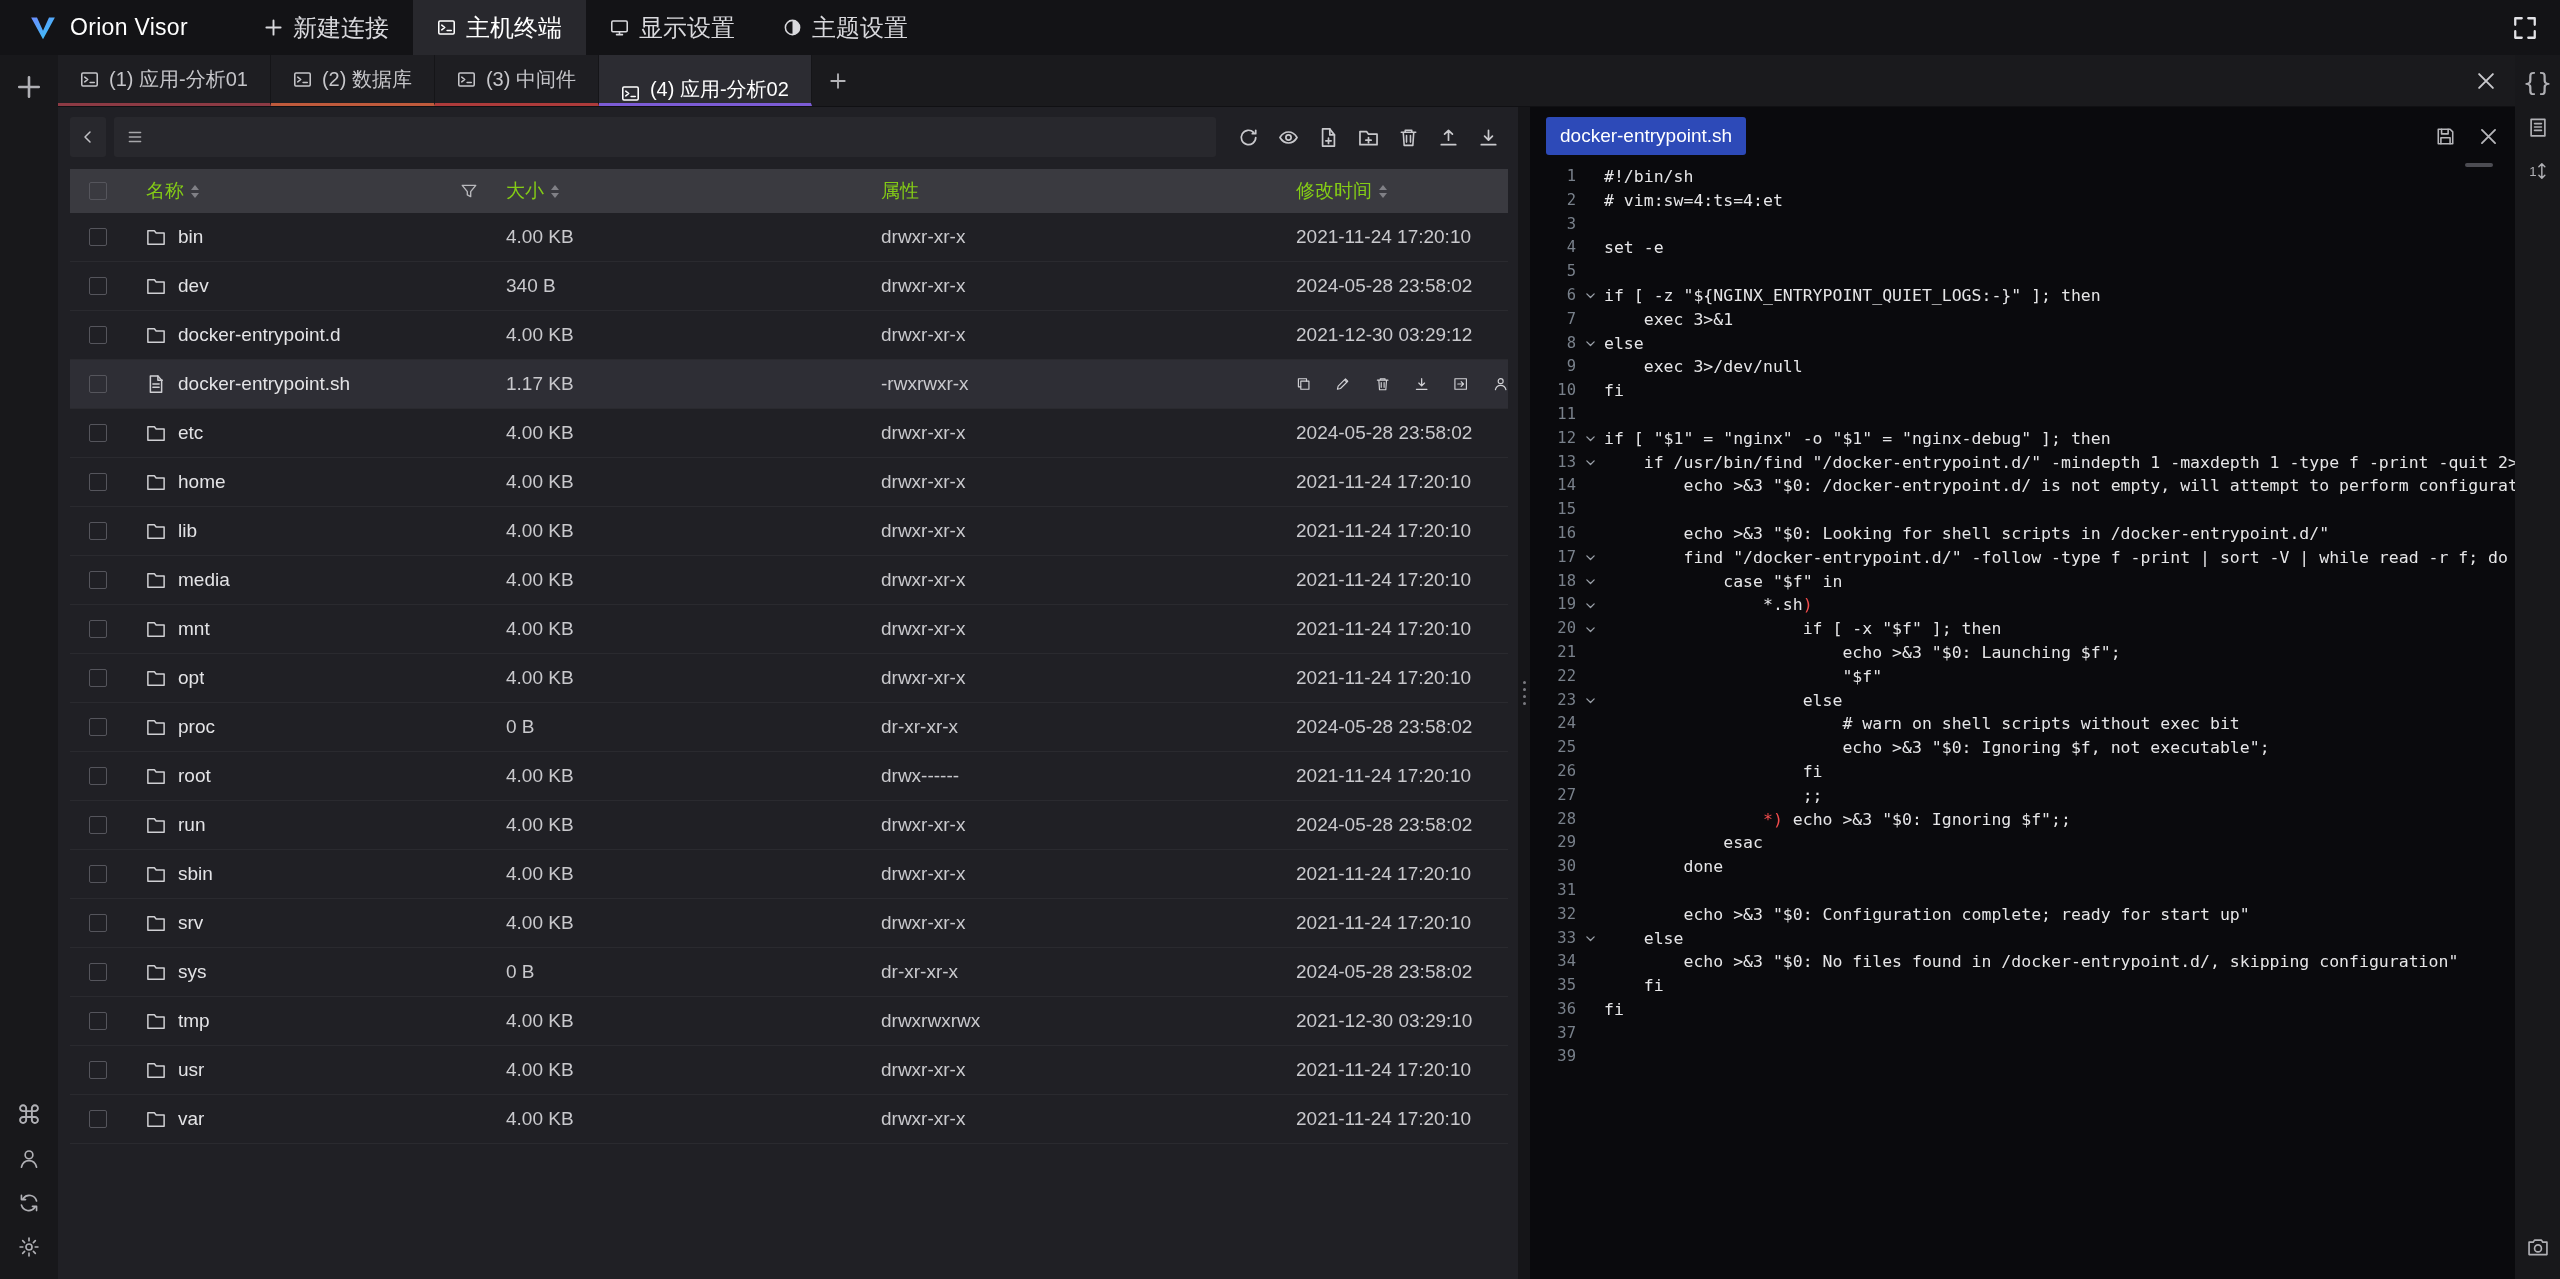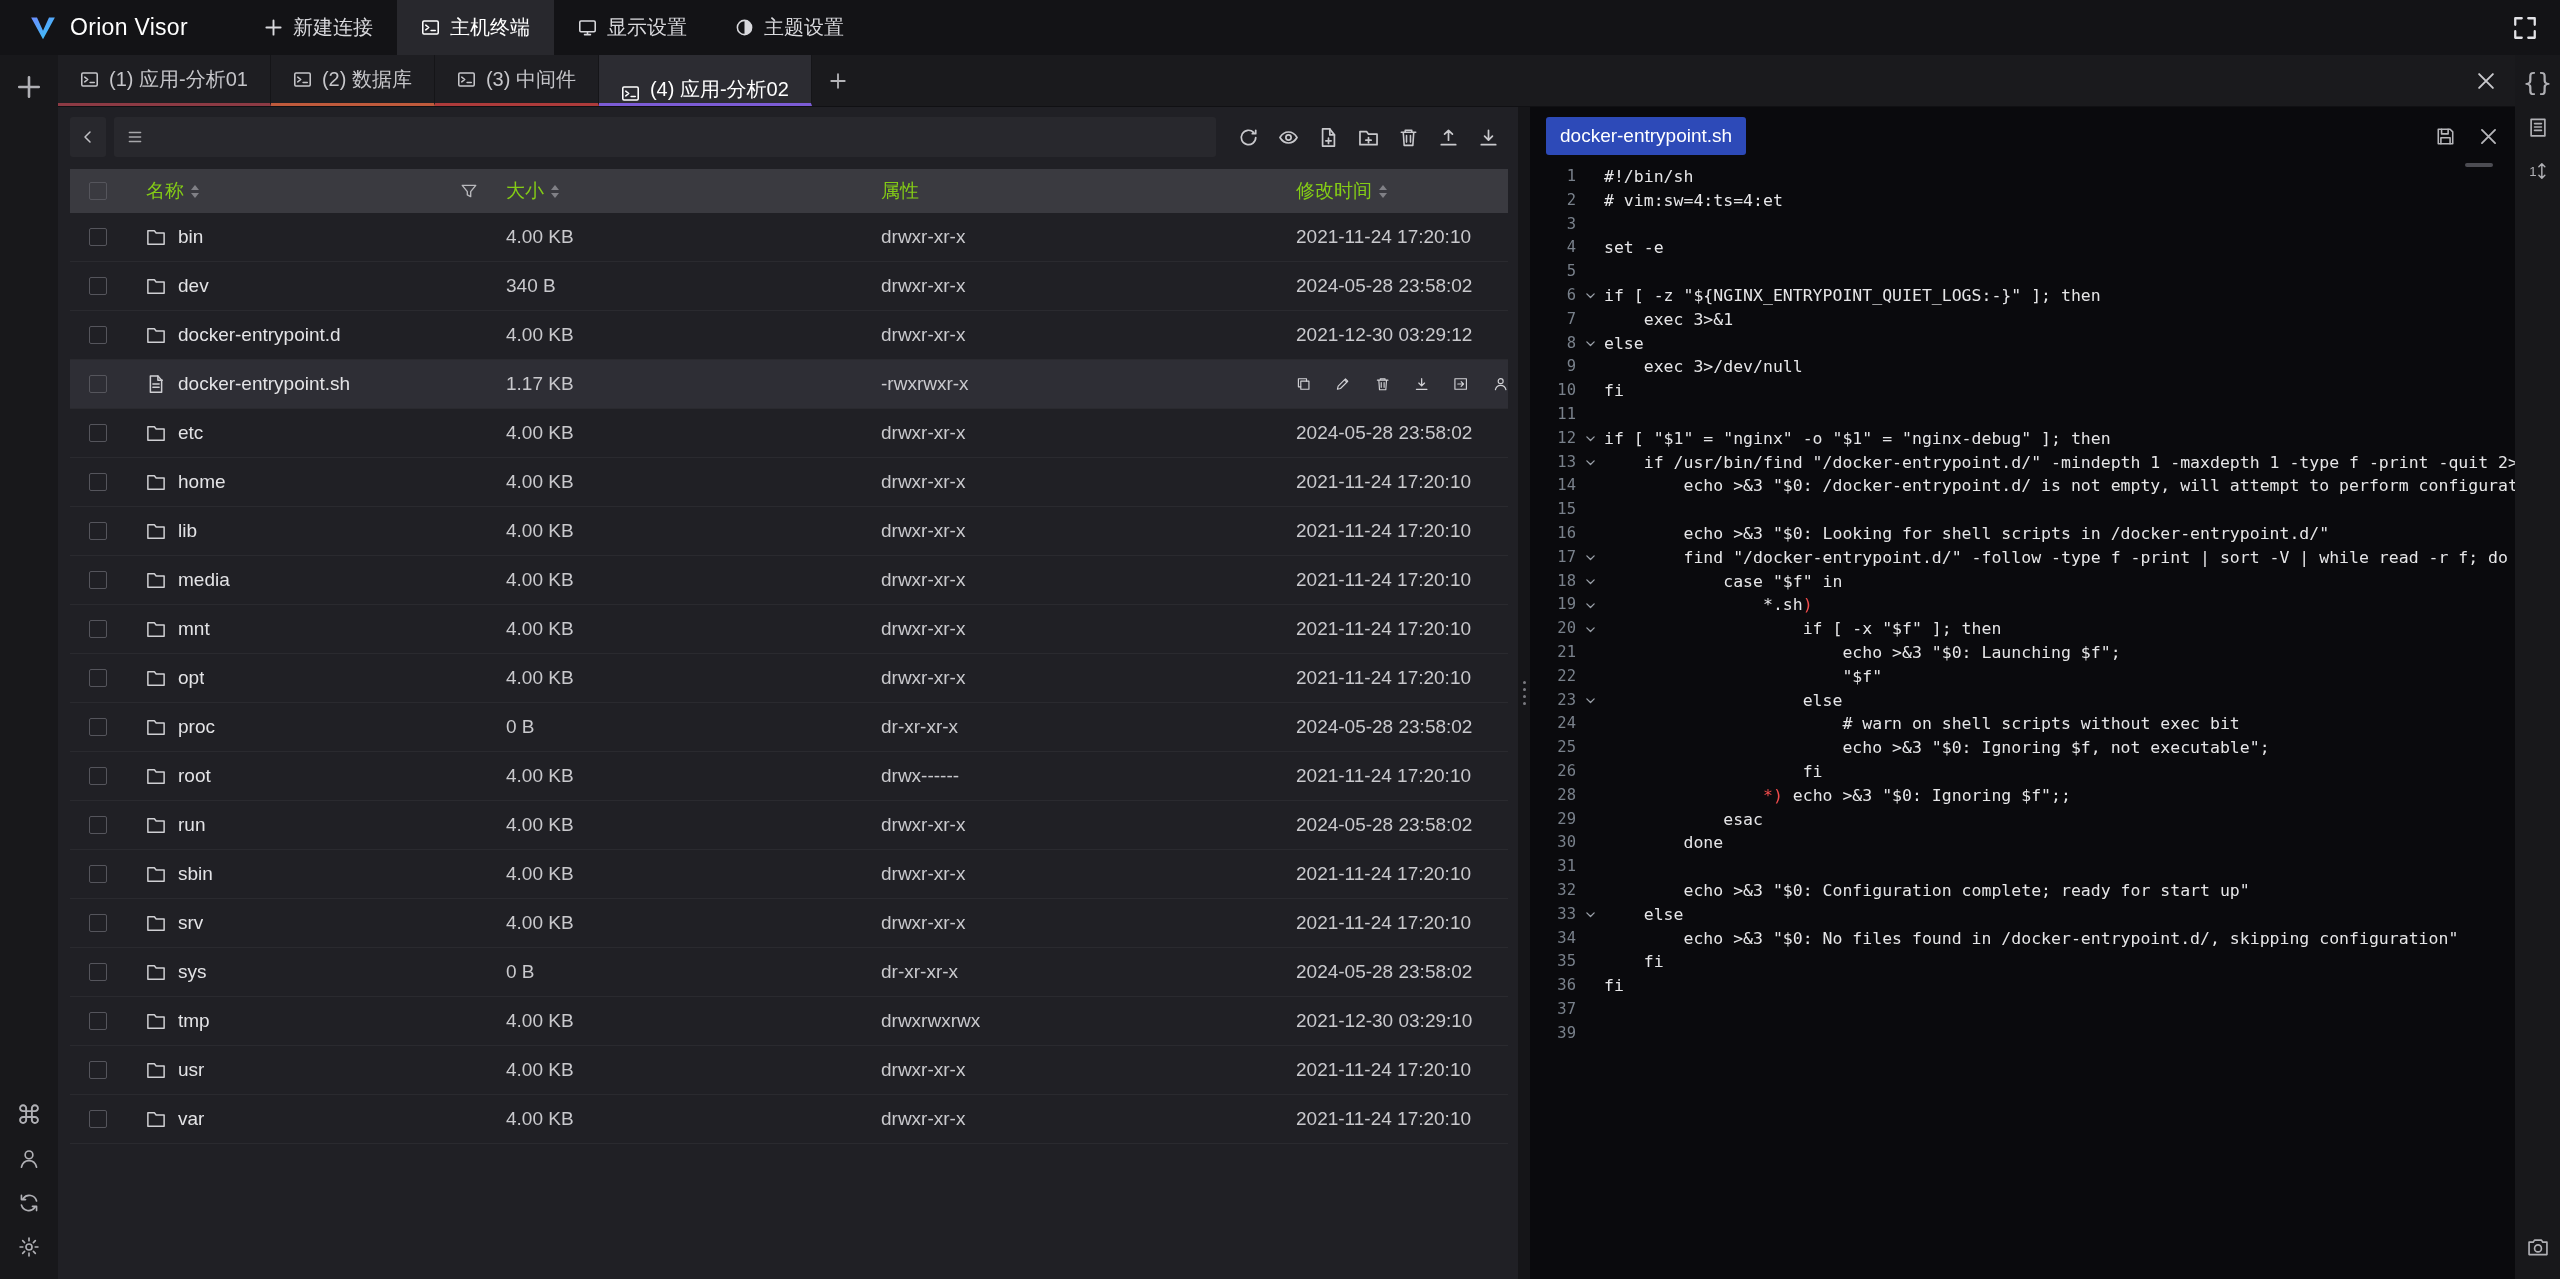--- a/index.html
+++ b/index.html
@@ -7,21 +7,21 @@
               font-family:"Liberation Sans", sans-serif; }
   .icon { display:inline-flex; align-items:center; justify-content:center; }
   .icon svg { width:100%; height:100%; display:block; }
 
   
   .navbar { height:55px; background:#131316; display:flex; align-items:stretch; }
   .logo { display:flex; align-items:center; gap:12px; padding:0 26px 0 28px; cursor:pointer; }
   .logo-icon { width:30px; height:30px; }
   .logo-title { color:#ffffff; font-size:23px; font-weight:normal; letter-spacing:.3px; white-space:nowrap; }
   .nav-items { display:flex; margin-left:26px; }
-  .nav-item { display:flex; align-items:center; gap:10px; padding:0 24px; color:#d9d9dd; font-size:20px; cursor:pointer; white-space:nowrap; }
+  .nav-item { display:flex; align-items:center; gap:10px; padding:0 24px; color:#d9d9dd; font-size:24px; cursor:pointer; white-space:nowrap; }
   .nav-item.active { background:#28282d; color:#ffffff; }
   .nav-item .icon { width:19px; height:19px; }
   .nav-right { margin-left:auto; display:flex; align-items:center; padding-right:22px; }
   .fs-icon { width:26px; height:26px; color:#e2e2e6; }
 
   
   .app-row { display:flex; height:1224px; }
   .rail { background:#18181b; display:flex; flex-direction:column; align-items:center; }
   .rail-left { width:58px; }
   .rail-right { width:45px; }
@@ -913,20 +913,25 @@
               <span class="ln">25</span>
               <span class="fold"></span>
               <span class="ltext">                        echo &gt;&amp;3 "$0: Ignoring $f, not executable";</span>
             </div>
             <div class="code-line">
               <span class="ln">26</span>
               <span class="fold"></span>
               <span class="ltext">                    fi</span>
             </div>
             <div class="code-line">
+              <span class="ln">27</span>
+              <span class="fold"></span>
+              <span class="ltext">                    ;;</span>
+            </div>
+            <div class="code-line">
               <span class="ln">28</span>
               <span class="fold"></span>
               <span class="ltext">                <span class="tok-red">*)</span> echo &gt;&amp;3 "$0: Ignoring $f";;</span>
             </div>
             <div class="code-line">
               <span class="ln">29</span>
               <span class="fold"></span>
               <span class="ltext">            esac</span>
             </div>
             <div class="code-line">

